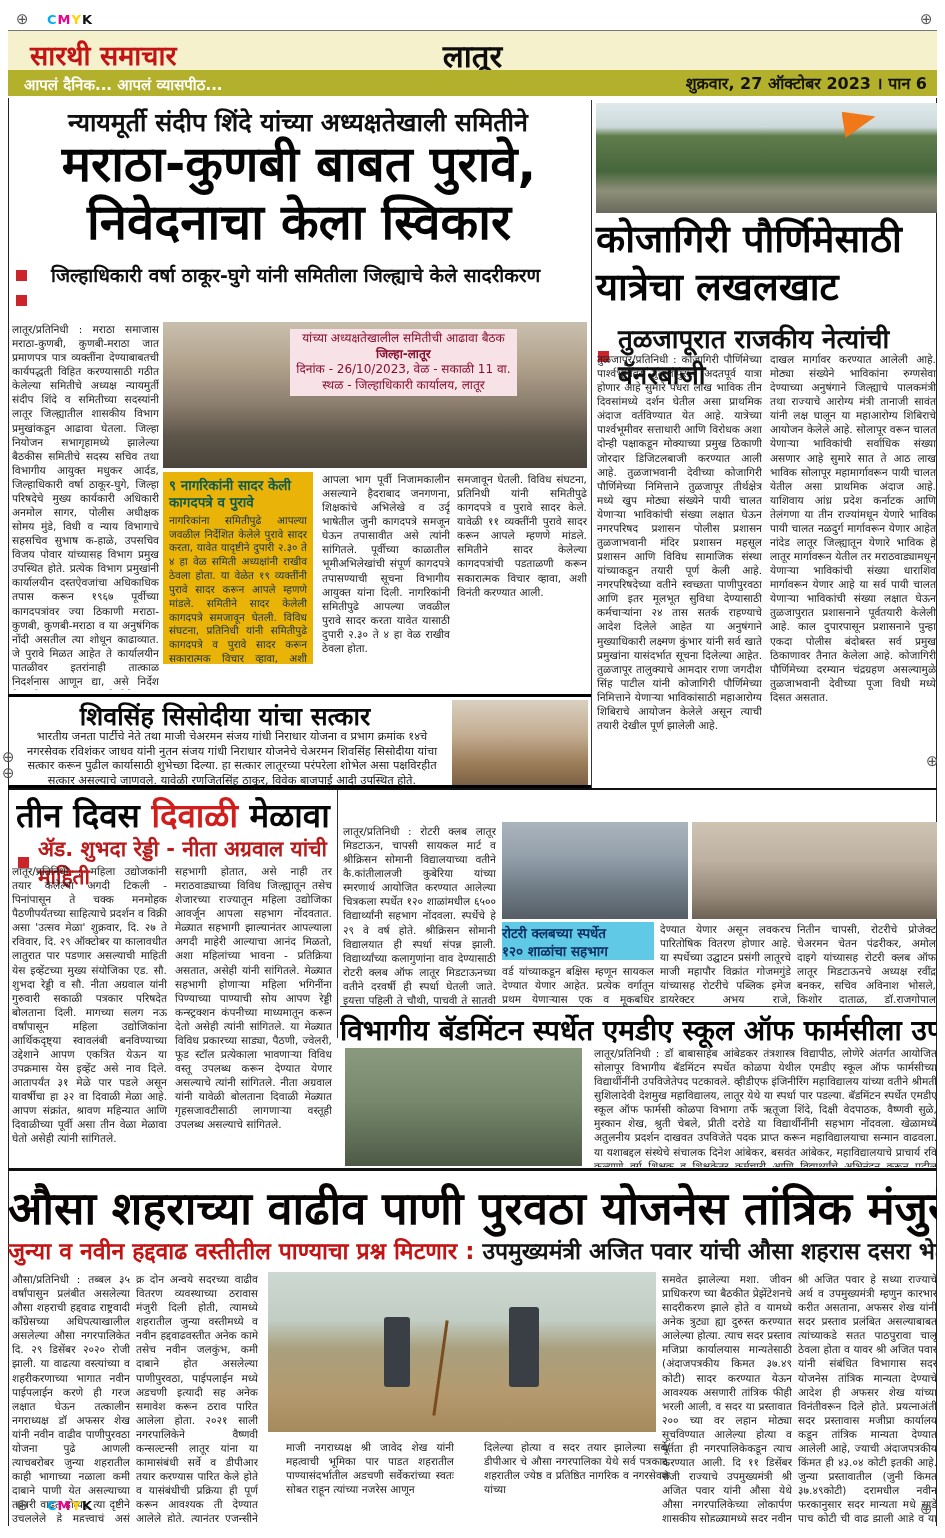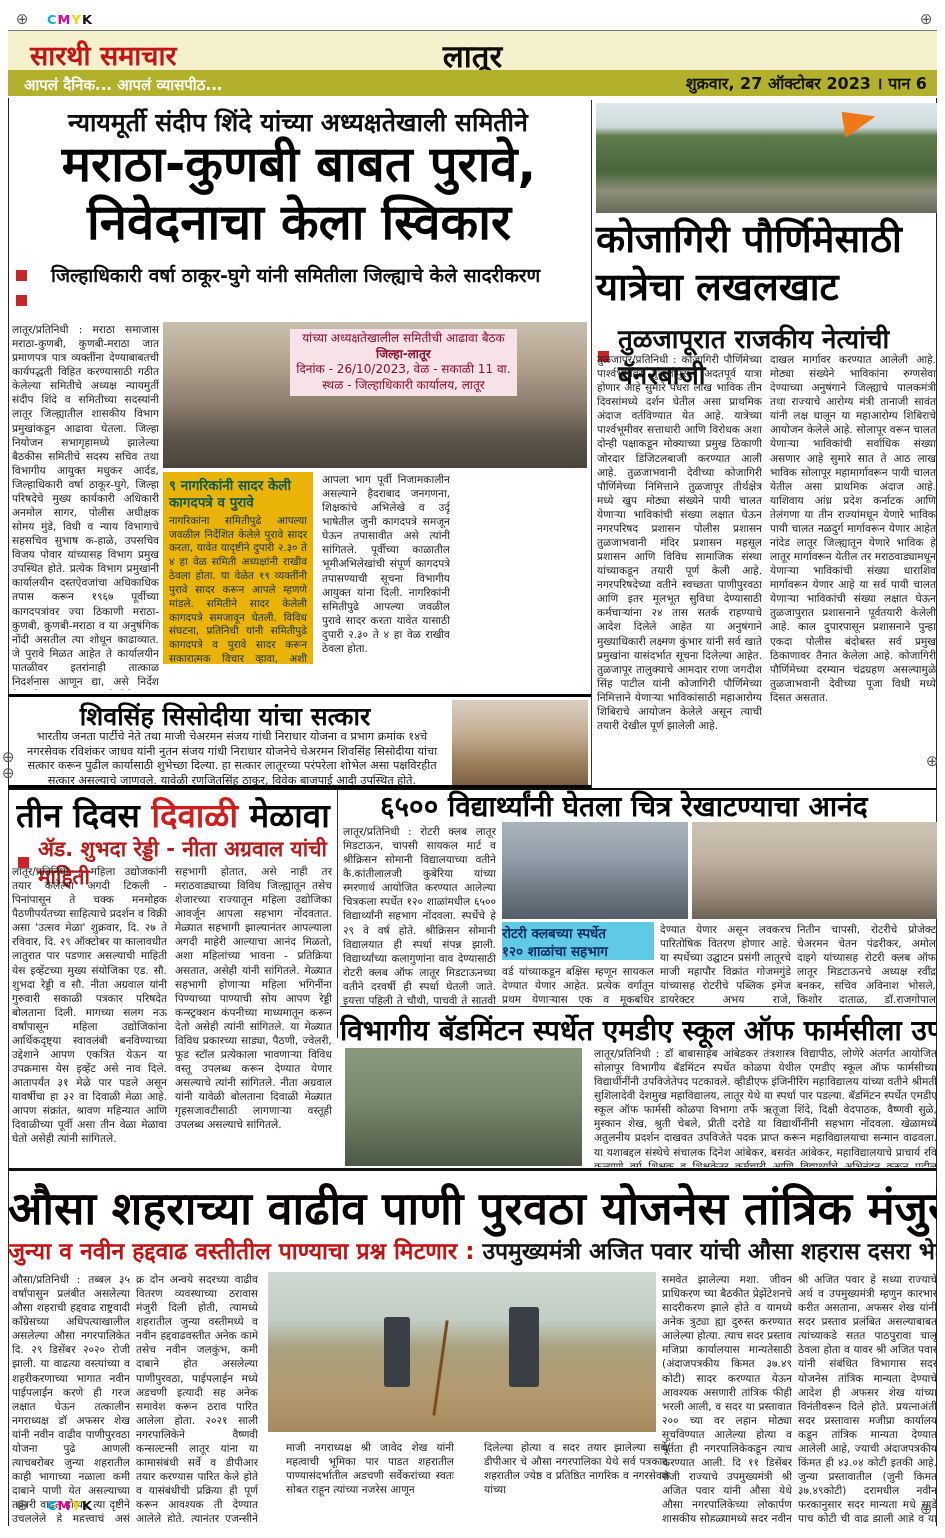--- a/index.html
+++ b/index.html
@@ -154,20 +154,21 @@
       <div style="font-weight:bold">जिल्हा-लातूर</div>
       <div>दिनांक - 26/10/2023, वेळ - सकाळी 11 वा. स्थळ - जिल्हाधिकारी कार्यालय, लातूर</div>
     </div>
   </div>
 
   <div class="abs infobox">
     <div class="infobox-title">९ नागरिकांनी सादर केली कागदपत्रे व पुरावे</div>
     <div class="infobox-body">नागरिकांना समितीपुढे आपल्या जवळील निर्देशित केलेले पुरावे सादर करता, यावेत यादृष्टीने दुपारी २.३० ते ४ हा वेळ समिती अध्यक्षांनी राखीव ठेवला होता. या वेळेत १९ व्यक्तींनी पुरावे सादर करून आपले म्हणणे मांडले. समितीने सादर केलेली कागदपत्रे समजावून घेतली. विविध संघटना, प्रतिनिधी यांनी समितीपुढे कागदपत्रे व पुरावे सादर करून सकारात्मक विचार व्हावा, अशी समितीला विनंती केली.</div>
   </div>
   <div class="abs j lead-col2">आपला भाग पूर्वी निजामकालीन असल्याने हैदराबाद जनगणना, शिक्षकांचे अभिलेखे व उर्दू भाषेतील जुनी कागदपत्रे समजून घेऊन तपासावीत असे त्यांनी सांगितले. पूर्वीच्या काळातील भूमीअभिलेखांची संपूर्ण कागदपत्रे तपासण्याची सूचना विभागीय आयुक्त यांना दिली. नागरिकांनी समितीपुढे आपल्या जवळील पुरावे सादर करता यावेत यासाठी दुपारी २.३० ते ४ हा वेळ राखीव ठेवला होता.</div>
+  <div class="abs j lead-col3">समजावून घेतली. विविध संघटना, प्रतिनिधी यांनी समितीपुढे कागदपत्रे व पुरावे सादर केले. यावेळी ११ व्यक्तींनी पुरावे सादर करून आपले म्हणणे मांडले. समितीने सादर केलेल्या कागदपत्रांची पडताळणी करून सकारात्मक विचार व्हावा, अशी विनंती करण्यात आली.</div>
 
   <div class="abs satkar-box"></div>
   <div class="abs satkar-title">शिवसिंह सिसोदीया यांचा सत्कार</div>
   <div class="abs satkar-body">भारतीय जनता पार्टीचे नेते तथा माजी चेअरमन संजय गांधी निराधार योजना व प्रभाग क्रमांक १४चे नगरसेवक रविशंकर जाधव यांनी नुतन संजय गांधी निराधार योजनेचे चेअरमन शिवसिंह सिसोदीया यांचा सत्कार करून पुढील कार्यासाठी शुभेच्छा दिल्या. हा सत्कार लातूरच्या परंपरेला शोभेल असा पक्षविरहीत सत्कार असल्याचे जाणवले. यावेळी रणजितसिंह ठाकूर, विवेक बाजपाई आदी उपस्थित होते.</div>
   <div class="abs photo satkar-photo"></div>
 
   <div class="abs photo street-photo">
     <div class="abs flag"></div>
   </div>
   <div class="abs koj-headline">
@@ -182,21 +183,20 @@
   <div class="abs j koj-col2">दाखल मार्गावर करण्यात आलेली आहे. मोठ्या संख्येने भाविकांना रुग्णसेवा देण्याच्या अनुषंगाने जिल्ह्याचे पालकमंत्री तथा राज्याचे आरोग्य मंत्री तानाजी सावंत यांनी लक्ष घालून या महाआरोग्य शिबिराचे आयोजन केलेले आहे. सोलापूर वरून चालत येणाऱ्या भाविकांची सर्वाधिक संख्या असणार आहे सुमारे सात ते आठ लाख भाविक सोलापूर महामार्गावरून पायी चालत येतील असा प्राथमिक अंदाज आहे. याशिवाय आंध्र प्रदेश कर्नाटक आणि तेलंगणा या तीन राज्यांमधून येणारे भाविक पायी चालत नळदुर्ग मार्गावरून येणार आहेत नांदेड लातूर जिल्ह्यातून येणारे भाविक हे लातूर मार्गावरून येतील तर मराठवाड्यामधून येणाऱ्या भाविकांची संख्या धाराशिव मार्गावरून येणार आहे या सर्व पायी चालत येणाऱ्या भाविकांची संख्या लक्षात घेऊन तुळजापुरात प्रशासनाने पूर्वतयारी केलेली आहे. काल दुपारपासून प्रशासनाने पुन्हा एकदा पोलीस बंदोबस्त सर्व प्रमुख ठिकाणावर तैनात केलेला आहे. कोजागिरी पौर्णिमेच्या दरम्यान चंद्रग्रहण असल्यामुळे तुळजाभवानी देवीच्या पूजा विधी मध्ये दिसत असतात.</div>
 
   <div class="abs diw-headline"><span>तीन दिवस </span><span class="diw-red">दिवाळी</span><span> मेळावा</span></div>
   <div class="abs diw-subhead-row">
     <span class="sq"></span>
     <span class="diw-subhead">ॲड. शुभदा रेड्डी - नीता अग्रवाल यांची माहिती</span>
   </div>
   <div class="abs j diw-col1">लातूर/प्रतिनिधी : महिला उद्योजकांनी तयार केलेल्या अगदी टिकली - पिनांपासून ते चक्क मनमोहक पैठणीपर्यंतच्या साहित्याचे प्रदर्शन व विक्री असा 'उत्सव मेळा' शुक्रवार, दि. २७ ते रविवार, दि. २९ ऑक्टोबर या कालावधीत लातुरात पार पडणार असल्याची माहिती येस इव्हेंटच्या मुख्य संयोजिका एड. सौ. शुभदा रेड्डी व सौ. नीता अग्रवाल यांनी गुरुवारी सकाळी पत्रकार परिषदेत बोलताना दिली. मागच्या सलग नऊ वर्षांपासून महिला उद्योजिकांना आर्थिकदृष्ट्या स्वावलंबी बनविण्याच्या उद्देशाने आपण एकत्रित येऊन या उपक्रमास येस इव्हेंट असे नाव दिले. आतापर्यंत ३१ मेळे पार पडले असून यावर्षीचा हा ३२ वा दिवाळी मेळा आहे. आपण संक्रांत, श्रावण महिन्यात आणि दिवाळीच्या पूर्वी असा तीन वेळा मेळावा घेतो असेही त्यांनी सांगितले.</div>
   <div class="abs j diw-col2">सहभागी होतात, असे नाही तर मराठवाड्याच्या विविध जिल्ह्यातून तसेच शेजारच्या राज्यातून महिला उद्योजिका आवर्जून आपला सहभाग नोंदवतात. मेळ्यात सहभागी झाल्यानंतर आपल्याला अगदी माहेरी आल्याचा आनंद मिळतो, अशा महिलांच्या भावना - प्रतिक्रिया असतात, असेही यांनी सांगितले. मेळ्यात सहभागी होणाऱ्या महिला भगिनींना पिण्याच्या पाण्याची सोय आपण रेड्डी कन्स्ट्रक्शन कंपनीच्या माध्यमातून करून देतो असेही त्यांनी सांगितले. या मेळ्यात विविध प्रकारच्या साड्या, पैठणी, ज्वेलरी, फूड स्टॉल प्रत्येकाला भावणाऱ्या विविध वस्तू उपलब्ध करून देण्यात येणार असल्याचे त्यांनी सांगितले. नीता अग्रवाल यांनी यावेळी बोलताना दिवाळी मेळ्यात गृहसजावटीसाठी लागणाऱ्या वस्तूही उपलब्ध असल्याचे सांगितले.</div>
 
-  <div class="abs drw-headline">६५०० विद्यार्थ्यांनी घेतला चित्र रेखाटण्याचा आनंद</div>
   <div class="abs j drw-col1">लातूर/प्रतिनिधी : रोटरी क्लब लातूर मिडटाऊन, चापसी सायकल मार्ट व श्रीक्रिसन सोमानी विद्यालयाच्या वतीने कै.कांतीलालजी कुबेरिया यांच्या स्मरणार्थ आयोजित करण्यात आलेल्या चित्रकला स्पर्धेत १२० शाळांमधील ६५०० विद्यार्थ्यांनी सहभाग नोंदवला. स्पर्धेचे हे २९ वे वर्ष होते. श्रीक्रिसन सोमानी विद्यालयात ही स्पर्धा संपन्न झाली. विद्यार्थ्यांच्या कलागुणांना वाव देण्यासाठी रोटरी क्लब ऑफ लातूर मिडटाऊनच्या वतीने दरवर्षी ही स्पर्धा घेतली जाते. इयत्ता पहिली ते चौथी, पाचवी ते सातवी आणि आठवी ते दहावी अशा तीन गटात संपन्न झालेल्या या स्पर्धेत विजेत्यांना चापसी सायकल</div>
   <div class="abs photo drw-photo-1"></div>
   <div class="abs photo drw-photo-2"></div>
   <div class="abs drw-box">
     <div>रोटरी क्लबच्या स्पर्धेत</div>
     <div>१२० शाळांचा सहभाग</div>
   </div>
   <div class="abs j drw-col2">वर्ड यांच्याकडून बक्षिस म्हणून सायकल देण्यात येणार आहेत. प्रत्येक वर्गातून प्रथम येणाऱ्यास एक व मूकबधिर विद्यार्थ्यांसाठी स्वतंत्रपणे दोन अशा एकूण १२ सायकल</div>
   <div class="abs j drw-col3">देण्यात येणार असून लवकरच पारितोषिक वितरण होणार आहे. या स्पर्धेच्या उद्घाटन प्रसंगी लातूरचे माजी महापौर विक्रांत गोजमगुंडे यांच्यासह रोटरीचे पब्लिक इमेज डायरेक्टर अभय राजे, डॉ.दादासाहेब करंजुले, पुनम देवदास, उज्वला राजे, चापसी सायकल मार्टचे</div>
   <div class="abs j drw-col4">नितीन चापसी, रोटरीचे प्रोजेक्ट चेअरमन चेतन पंढरीकर, अमोल दाइगे यांच्यासह रोटरी क्लब ऑफ लातूर मिडटाऊनचे अध्यक्ष रवींद्र बनकर, सचिव अविनाश भोसले, किशोर दाताळ, डॉ.राजगोपाल तापडिया, शशिकांत मोरलावार व पदाधिकाऱ्यांची प्रमुख उपस्थिती होती.</div>

